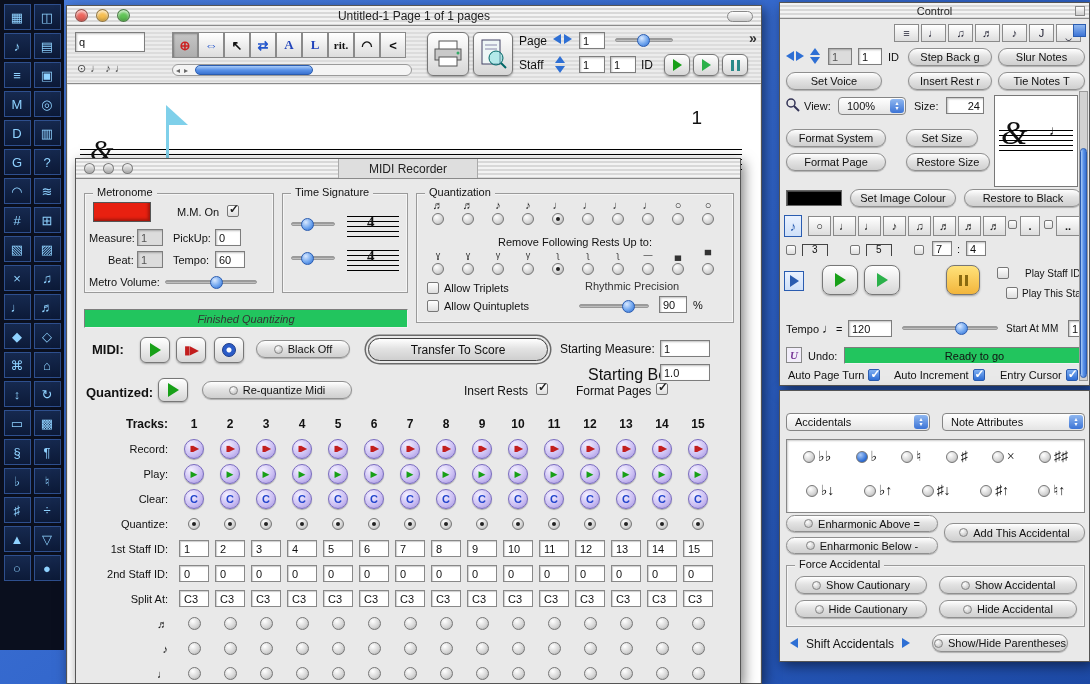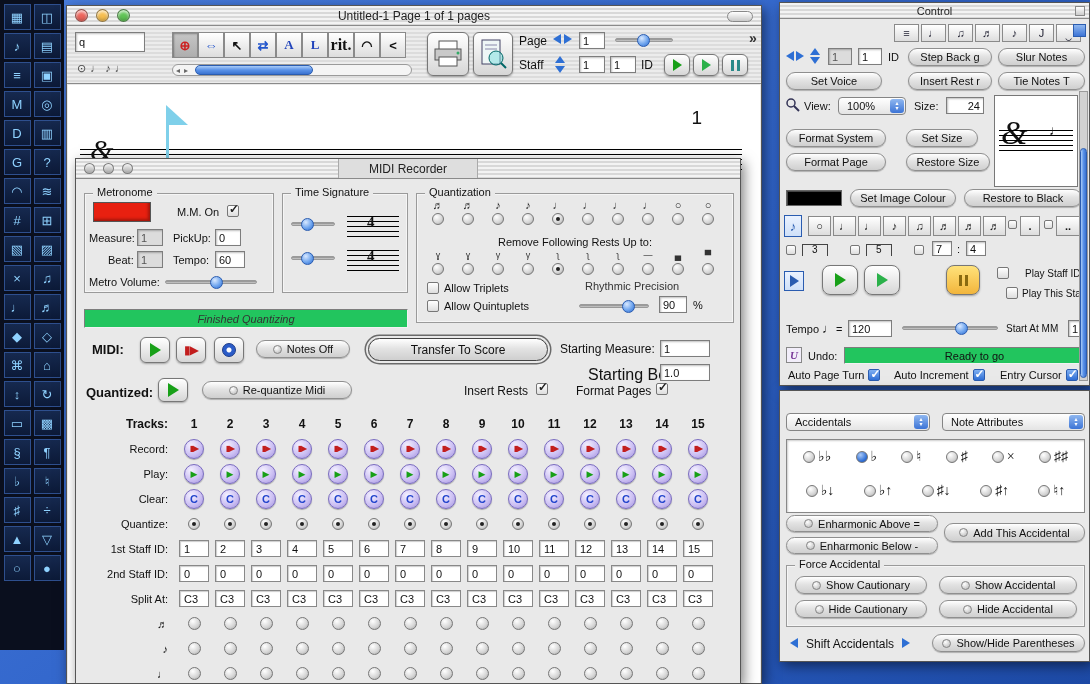--- a/index.html
+++ b/index.html
@@ -167,21 +167,21 @@
   <div id="toolbar">
     <div class="field" style="left:8px;top:6px;width:70px;height:20px;">q</div>
     <div class="lbl" style="left:10px;top:36px;"><span class="entryglyph">⊙</span><span class="entryglyph">♩</span><span class="entryglyph">♪</span><span class="entryglyph">♩</span></div>
     <div id="tools">
         <div class="toolbtn active" style="color: rgb(204, 34, 34);">⊕</div>
         <div class="toolbtn" style="color: rgb(34, 85, 204);">⇔</div>
         <div class="toolbtn" style="color: rgb(17, 17, 17);">↖</div>
         <div class="toolbtn" style="color: rgb(34, 85, 204);">⇄</div>
         <div class="toolbtn serif" style="color: rgb(34, 68, 187);">A</div>
         <div class="toolbtn serif" style="color: rgb(34, 68, 187);">L</div>
-        <div class="toolbtn serif" style="color: rgb(17, 17, 17); font-size: 16px;">rit.</div>
+        <div class="toolbtn serif" style="color: rgb(17, 17, 17); font-size: 11px;">rit.</div>
         <div class="toolbtn" style="color: rgb(17, 17, 17);">◠</div>
         <div class="toolbtn" style="color: rgb(17, 17, 17);">&lt;</div>
       </div>
 
     <div style="position:absolute;left:105px;top:38px;width:240px;height:12px;background:#f4f4f4;border:1px solid #9a9a9a;border-radius:6px;">
       <span style="position:absolute;left:3px;top:1px;font-size:8px;color:#666;">◂</span>
       <span style="position:absolute;left:11px;top:1px;font-size:8px;color:#666;">▸</span>
       <div class="aqua-h" style="position:absolute;left:22px;top:0;width:118px;height:10px;"></div>
     </div>
 
@@ -397,21 +397,21 @@
   <div class="bigbtn" style="left:64px;top:178px;">
       <span class="greentri"></span>
     </div>
   <div class="bigbtn" style="left:100px;top:178px;">
       <span style="color:#c21d1d;font-size:12px;letter-spacing:-1px;">▮▶</span>
     </div>
   <div class="bigbtn" style="left:138px;top:178px;">
       <span style="width:14px;height:14px;border-radius:50%;background:radial-gradient(circle,#fff 0 2px,#2b5cc8 3px);border:1px solid #1a3a88;display:block;"></span>
     </div>
   <div class="btn dotbtn" style="left:180px;top:181px;width:94px;">
-      <span>Notes Off</span>
+      <span>Black Off</span>
     </div>
   <div class="btn defaultbtn" style="left:292px;top:179px;width:180px;height:23px;">
       <span>Transfer To Score</span>
     </div>
   <span class="lbl" style="left:484px;top:183px;font-size:12px;">Starting Measure:</span>
   <div class="field" style="left:584px;top:181px;width:50px;">1</div>
   <span class="lbl" style="left:512px;top:207px;font-size:16px;">Starting Beat:</span>
   <div class="field" style="left:584px;top:205px;width:50px;">1.0</div>
 
   <span class="lbl" style="left:10px;top:226px;font-size:13px;font-weight:bold;">Quantized:</span>
@@ -957,16 +957,16 @@
         <span>Hide Cautionary</span>
       </div>
     <div class="btn dotbtn" style="left:152px;top:34px;width:138px;">
         <span>Hide Accidental</span>
       </div>
   </div>
 
   <span class="tri l" style="position:absolute;left:10px;top:247px;"></span>
   <span class="lbl" style="left:26px;top:246px;font-size:12px;">Shift Accidentals</span>
   <span class="tri r" style="position:absolute;left:122px;top:247px;"></span>
-  <div class="btn dotbtn" style="left:152px;top:243px;width:153px;justify-content:center;">
+  <div class="btn dotbtn" style="left:152px;top:243px;width:136px;justify-content:center;">
       <span>Show/Hide Parentheses</span>
     </div>
 </div>
 
 </body></html>

